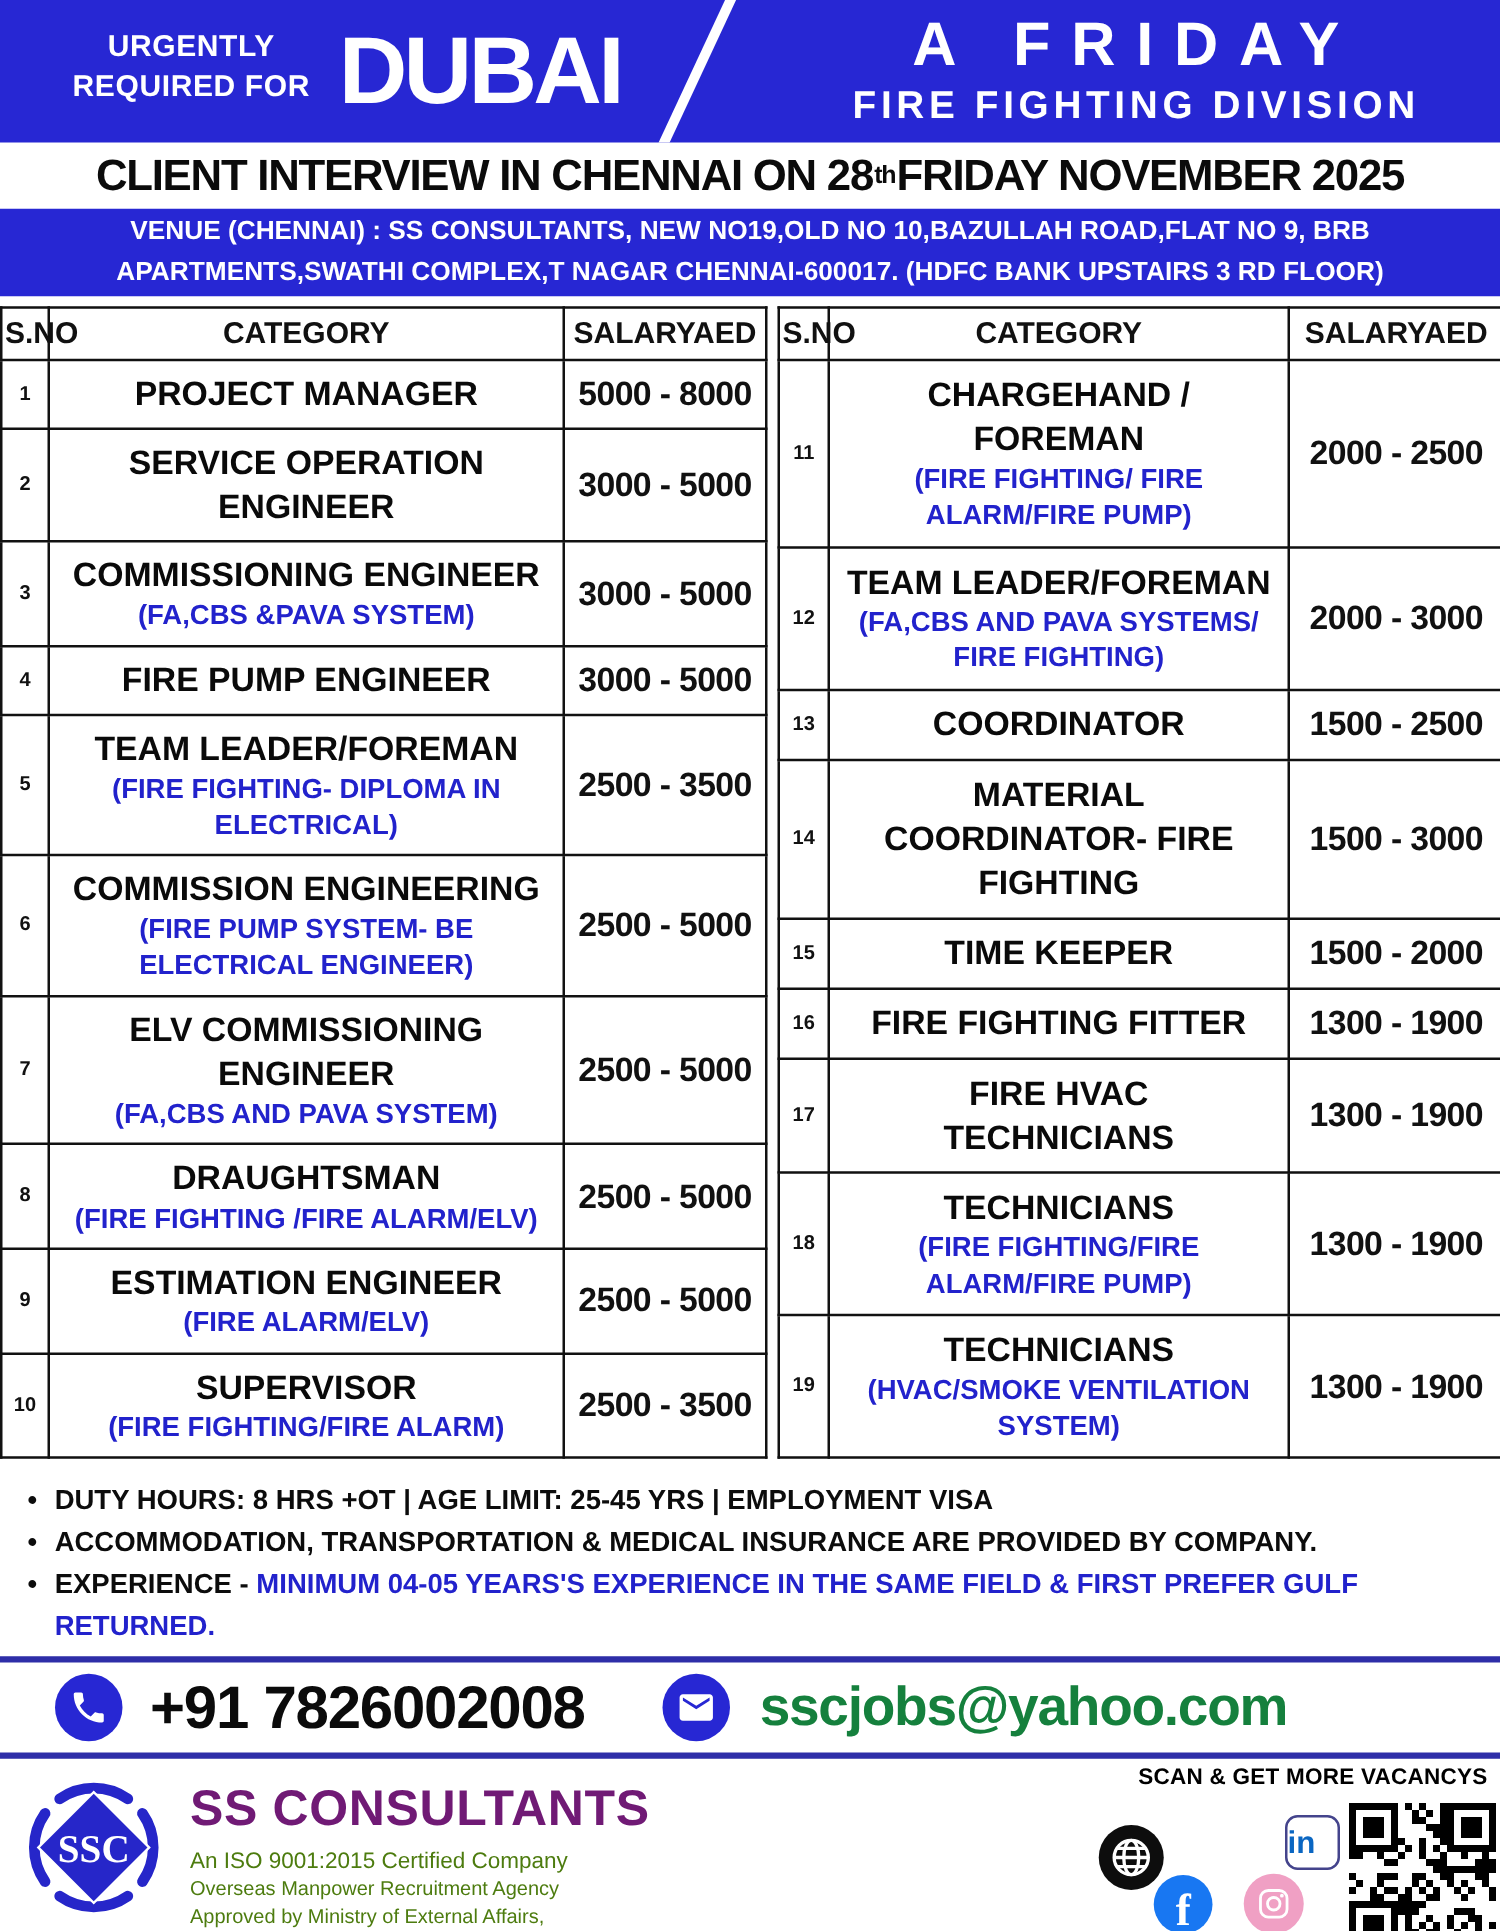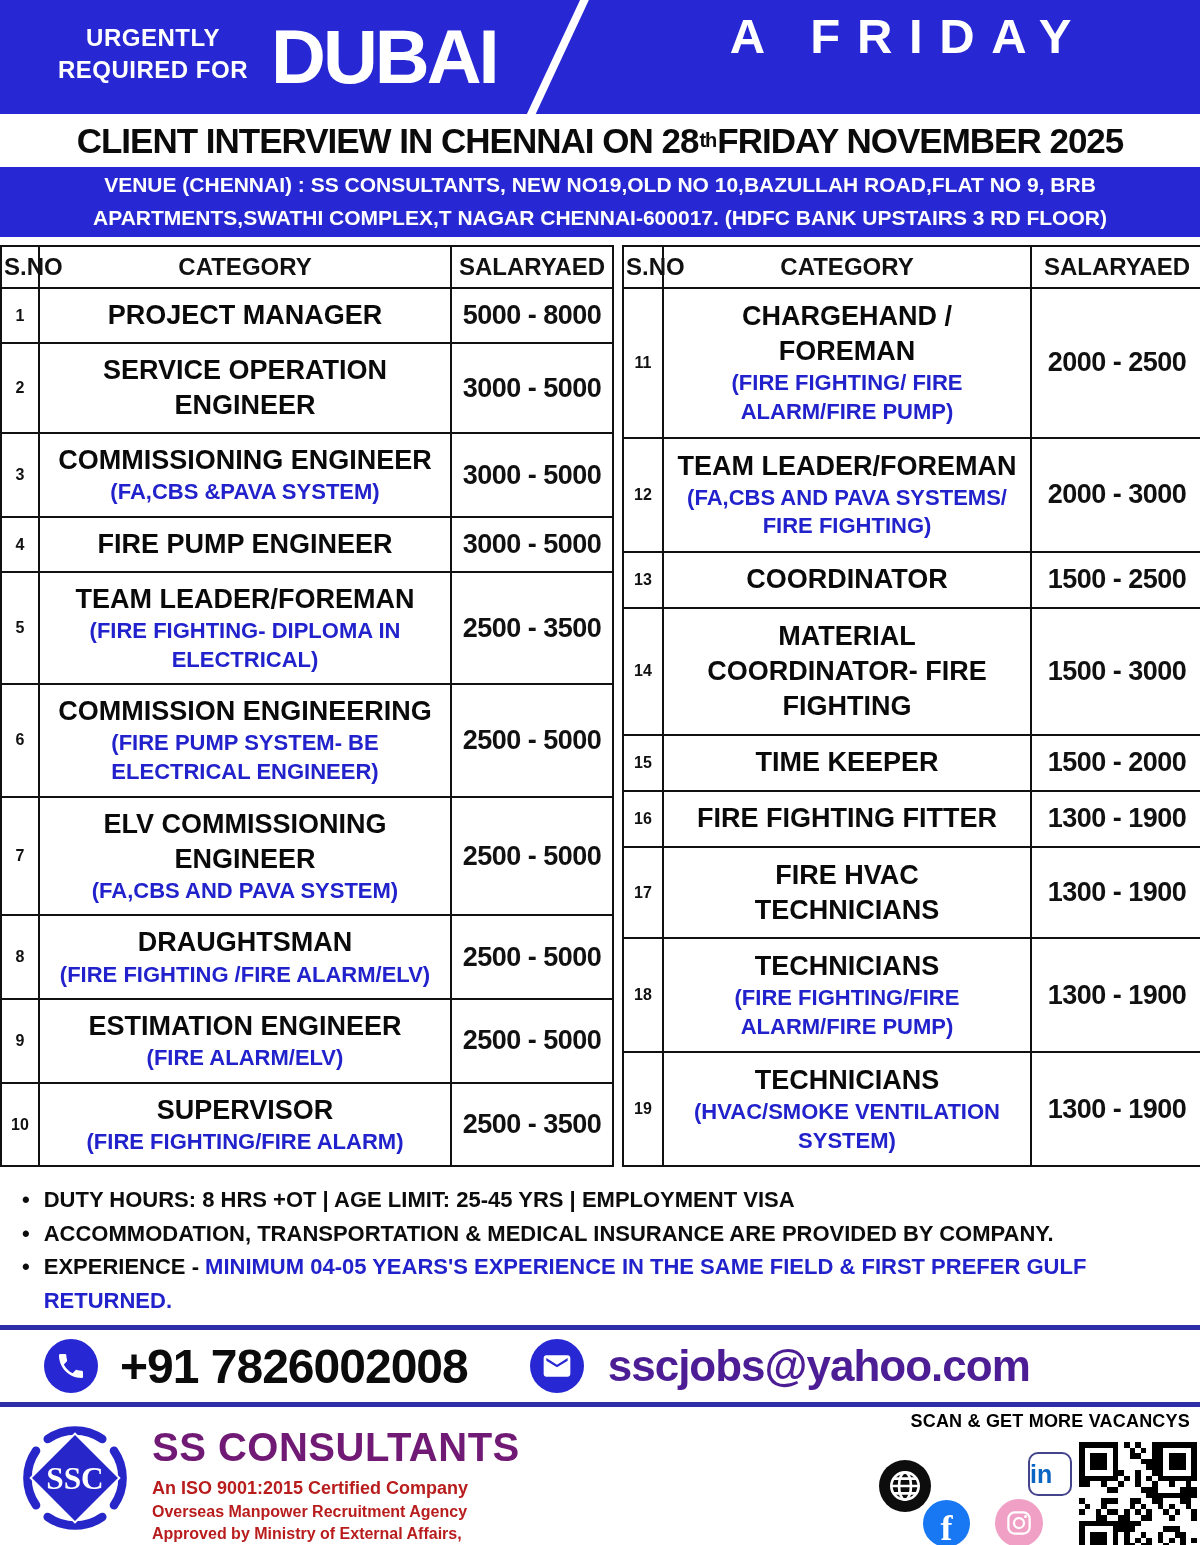--- a/index.html
+++ b/index.html
@@ -60,28 +60,28 @@
   .note .blue{color:var(--accent-blue);}
 
   
   .rule{height:5px;background:var(--rule-blue);}
   .contact{height:72px;display:flex;align-items:center;padding-left:44px;}
   .icon-circle{width:54px;height:54px;border-radius:50%;background:var(--primary-blue);
     display:inline-flex;align-items:center;justify-content:center;flex:0 0 auto;}
   .icon-circle svg{width:32px;height:32px;}
   .phone{font-size:48px;font-weight:900;letter-spacing:-1px;margin-left:22px;color:#0b0b0b;}
   .contact .mail{margin-left:62px;}
-  .email{font-size:44px;font-weight:800;letter-spacing:-1px;margin-left:24px;color:#4c1d95;}
+  .email{font-size:44px;font-weight:800;letter-spacing:-1px;margin-left:24px;color:#15803d;}
 
   
   footer{position:relative;height:158px;}
   .logo{position:absolute;left:18px;top:14px;width:114px;height:114px;}
   .company{position:absolute;left:152px;top:18px;}
   .cname{font-size:40px;font-weight:800;color:#701a75;letter-spacing:.5px;}
-  .tl{font-size:16px;font-weight:700;color:#b91c1c;line-height:1.38;}
+  .tl{font-size:16px;font-weight:400;color:#4d7c0f;line-height:1.38;}
   .tl.first{margin-top:6px;font-size:18px;}
   .tl.last{font-size:18px;}
   .scan{position:absolute;right:10px;top:4px;font-size:18px;font-weight:900;letter-spacing:.2px;color:#000000;}
   .social{position:absolute;border-radius:50%;display:flex;align-items:center;justify-content:center;}
   .globe{left:879px;top:53px;width:52px;height:52px;background:#0d0d0d;}
   .globe svg{width:40px;height:40px;}
   .fb{left:923px;top:93px;width:47px;height:47px;background:var(--facebook-blue);}
   .fb span{color:#fff;font-size:36px;font-weight:900;font-family:"Liberation Serif","DejaVu Serif",serif;line-height:1;margin-top:8px;}
   .ig{left:995px;top:92px;width:48px;height:48px;background:var(--instagram-pink);}
   .ig svg{width:30px;height:30px;}
@@ -97,20 +97,21 @@
 
   <header class="banner">
     <div class="urgent">
       <div>URGENTLY</div>
       <div>REQUIRED FOR</div>
     </div>
     <div class="city">DUBAI</div>
     <div class="slash"></div>
     <div class="lead">
       <div class="lead1">A FRIDAY</div>
+      <div class="lead2">FIRE FIGHTING DIVISION</div>
     </div>
   </header>
 
   <div class="interview">
     <span>CLIENT INTERVIEW IN CHENNAI ON 28</span>
       <sup>th</sup>
       <span> FRIDAY NOVEMBER 2025</span>
   </div>
 
   <div class="venue">

